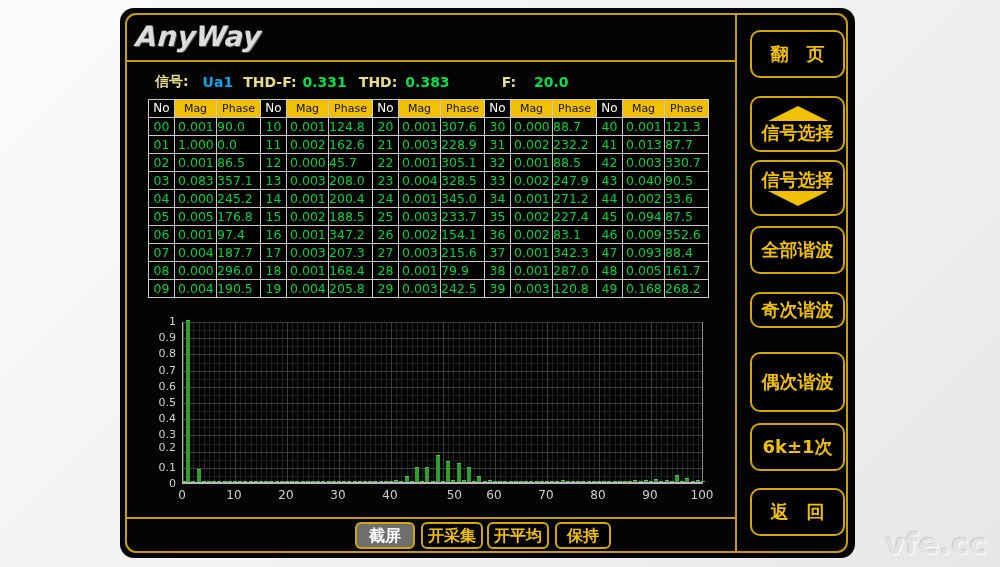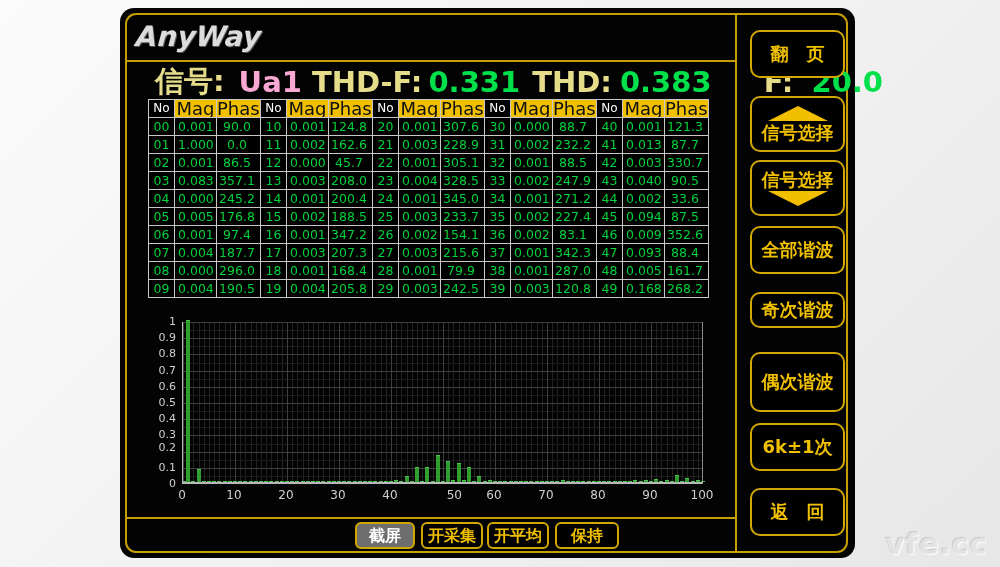--- a/index.html
+++ b/index.html
@@ -31,45 +31,45 @@
     transform:skewX(-4deg);
   }
   .tip {
     position:absolute; left:132px; top:18px;
     font-size:20px; font-weight:bold; color:#f0c000; letter-spacing:1px;
   }
 
   
   .signal-row {
     position:absolute; left:35px; top:59px; width:575px; height:30px;
-    display:flex; align-items:center; font-size:29px; font-weight:bold;
+    display:flex; align-items:center; font-size:14px; font-weight:bold;
     white-space:nowrap;
   }
   .signal-row .lab { color:#e6dd8a; }
   .signal-row .green { color:#00e04a; }
-  .signal-row .red { color:#f9a8d4; }
+  .signal-row .red { color:#0ea5e9; }
 
   
   .harm-table {
     position:absolute; left:28px; top:91px;
     display:grid;
     grid-template-columns:repeat(5, 26px 42px 44px);
     border-top:1px solid #c8c8c8; border-left:1px solid #c8c8c8;
     background:#000;
   }
   .harm-table .cell {
     height:18px; line-height:17px; font-size:12.5px;
     border-right:1px solid #c8c8c8; border-bottom:1px solid #c8c8c8;
     overflow:hidden; white-space:nowrap;
   }
   .cell.th-no { background:#000; color:#fff; text-align:center; font-size:12px; }
-  .cell.th-val { background:#f0c000; color:#111; text-align:center; font-size:18px; }
+  .cell.th-val { background:#f0c000; color:#111; text-align:center; font-size:11px; }
   .cell.c-no { color:#00d23c; text-align:center; }
   .cell.c-mag { color:#00d23c; text-align:left; padding-left:3px; }
-  .cell.c-phase { color:#00d23c; text-align:center; padding-right:3px; }
+  .cell.c-phase { color:#00d23c; text-align:left; padding-right:3px; }
 
   
   .plot {
     position:absolute; left:62px; top:314px; width:521px; height:162px;
     border-left:1px solid #b8b8b8; border-right:1px solid #8a8a8a;
     border-bottom:2px solid #b8b8b8;
     background-image:
       repeating-linear-gradient(to right,  #3e3e3e 0 1px, transparent 1px 52px),
       repeating-linear-gradient(to bottom, #3e3e3e 0 1px, transparent 1px 16.2px),
       repeating-linear-gradient(to right,  #222 0 1px, transparent 1px 5.2px),
@@ -424,21 +424,21 @@
       <div class="xlab" style="left: 406px; top: 480px;">70</div>
       <div class="xlab" style="left: 458px; top: 480px;">80</div>
       <div class="xlab" style="left: 510px; top: 480px;">90</div>
       <div class="xlab" style="left: 562px; top: 480px;">100</div>
     </div>
 
   <div id="bottom-buttons">
       <div class="bbtn active" style="left: 235px; width: 60px;">截屏</div>
       <div class="bbtn" style="left: 301px; width: 62px;">开采集</div>
       <div class="bbtn" style="left: 367px; width: 62px;">开平均</div>
-      <div class="bbtn" style="left: 435px; width: 64px;">保持</div>
+      <div class="bbtn" style="left: 435px; width: 56px;">保持</div>
     </div>
   <div id="right-buttons">
       <div class="rbtn" style="top: 22px; height: 48px;">
         <span>翻　页</span>
       </div>
       <div class="rbtn" style="top: 88px; height: 56px;">
         <div class="arrow-up"></div>
         <span>信号选择</span>
       </div>
       <div class="rbtn" style="top: 152px; height: 56px;">

